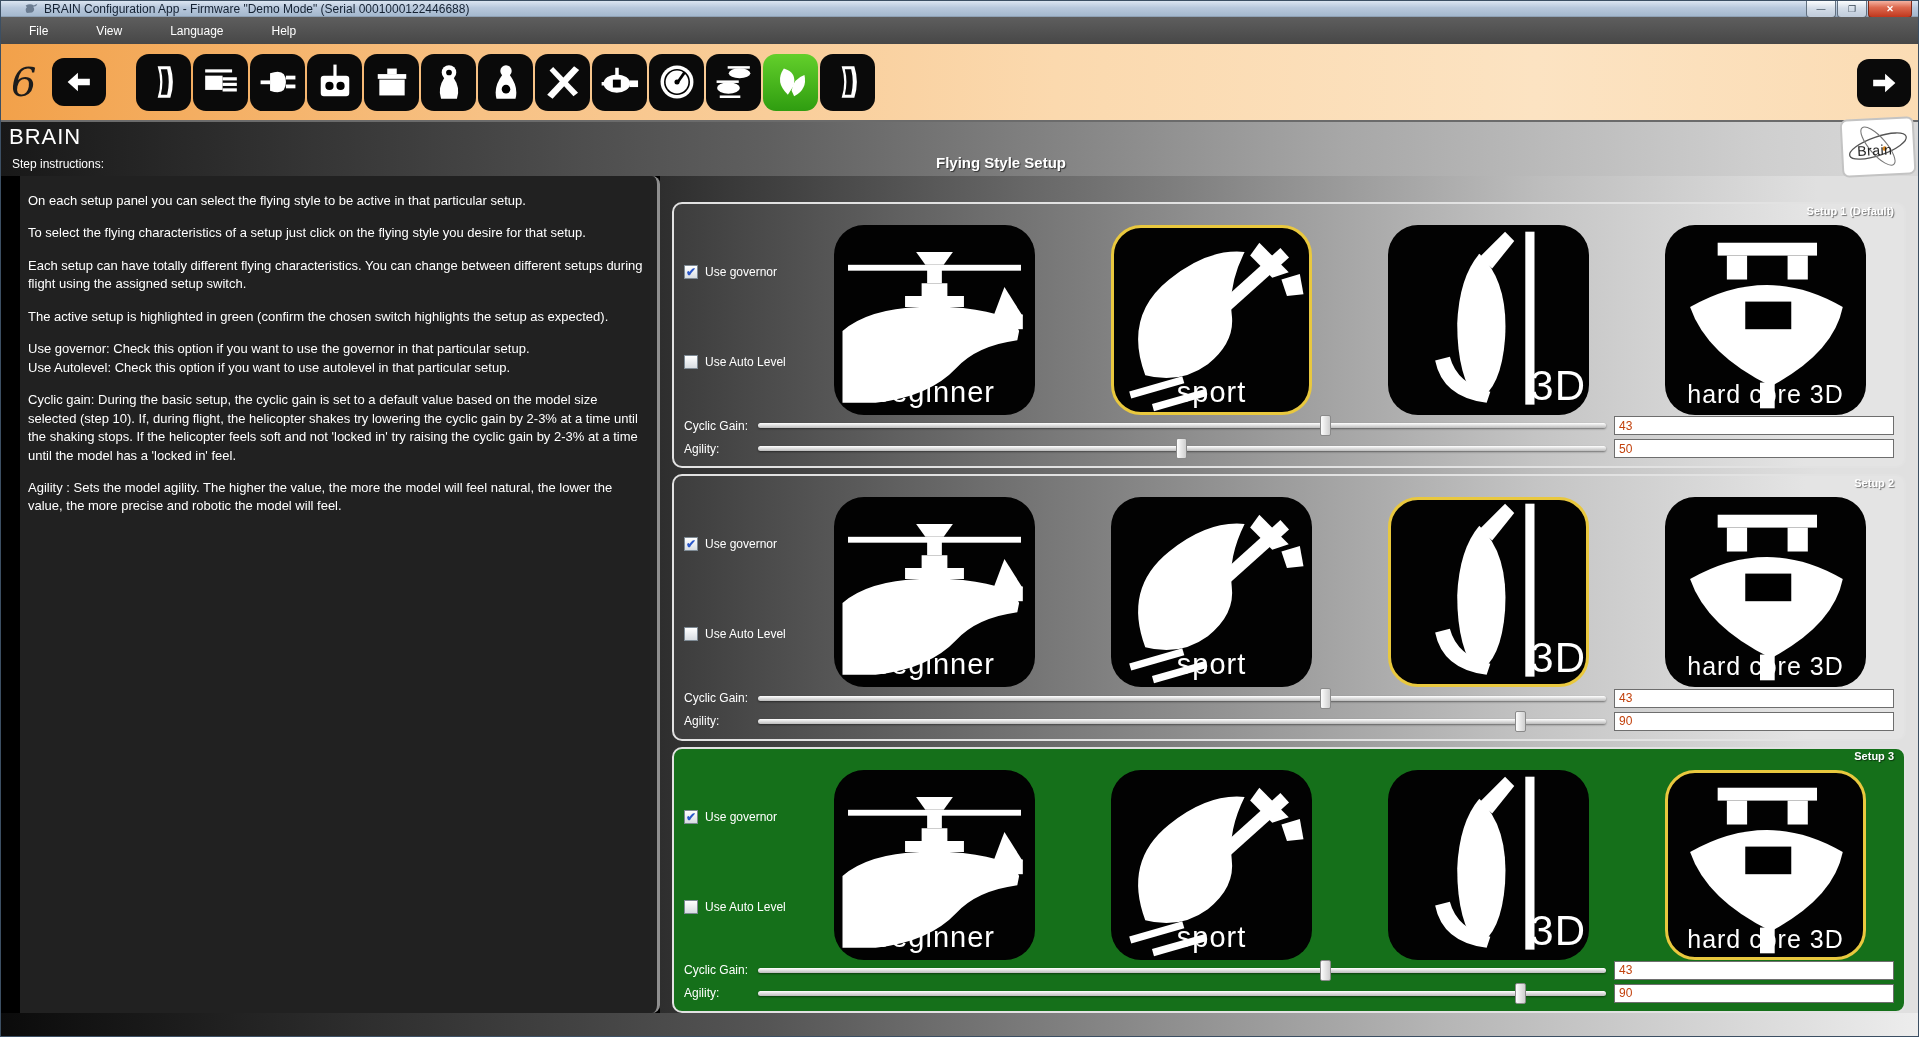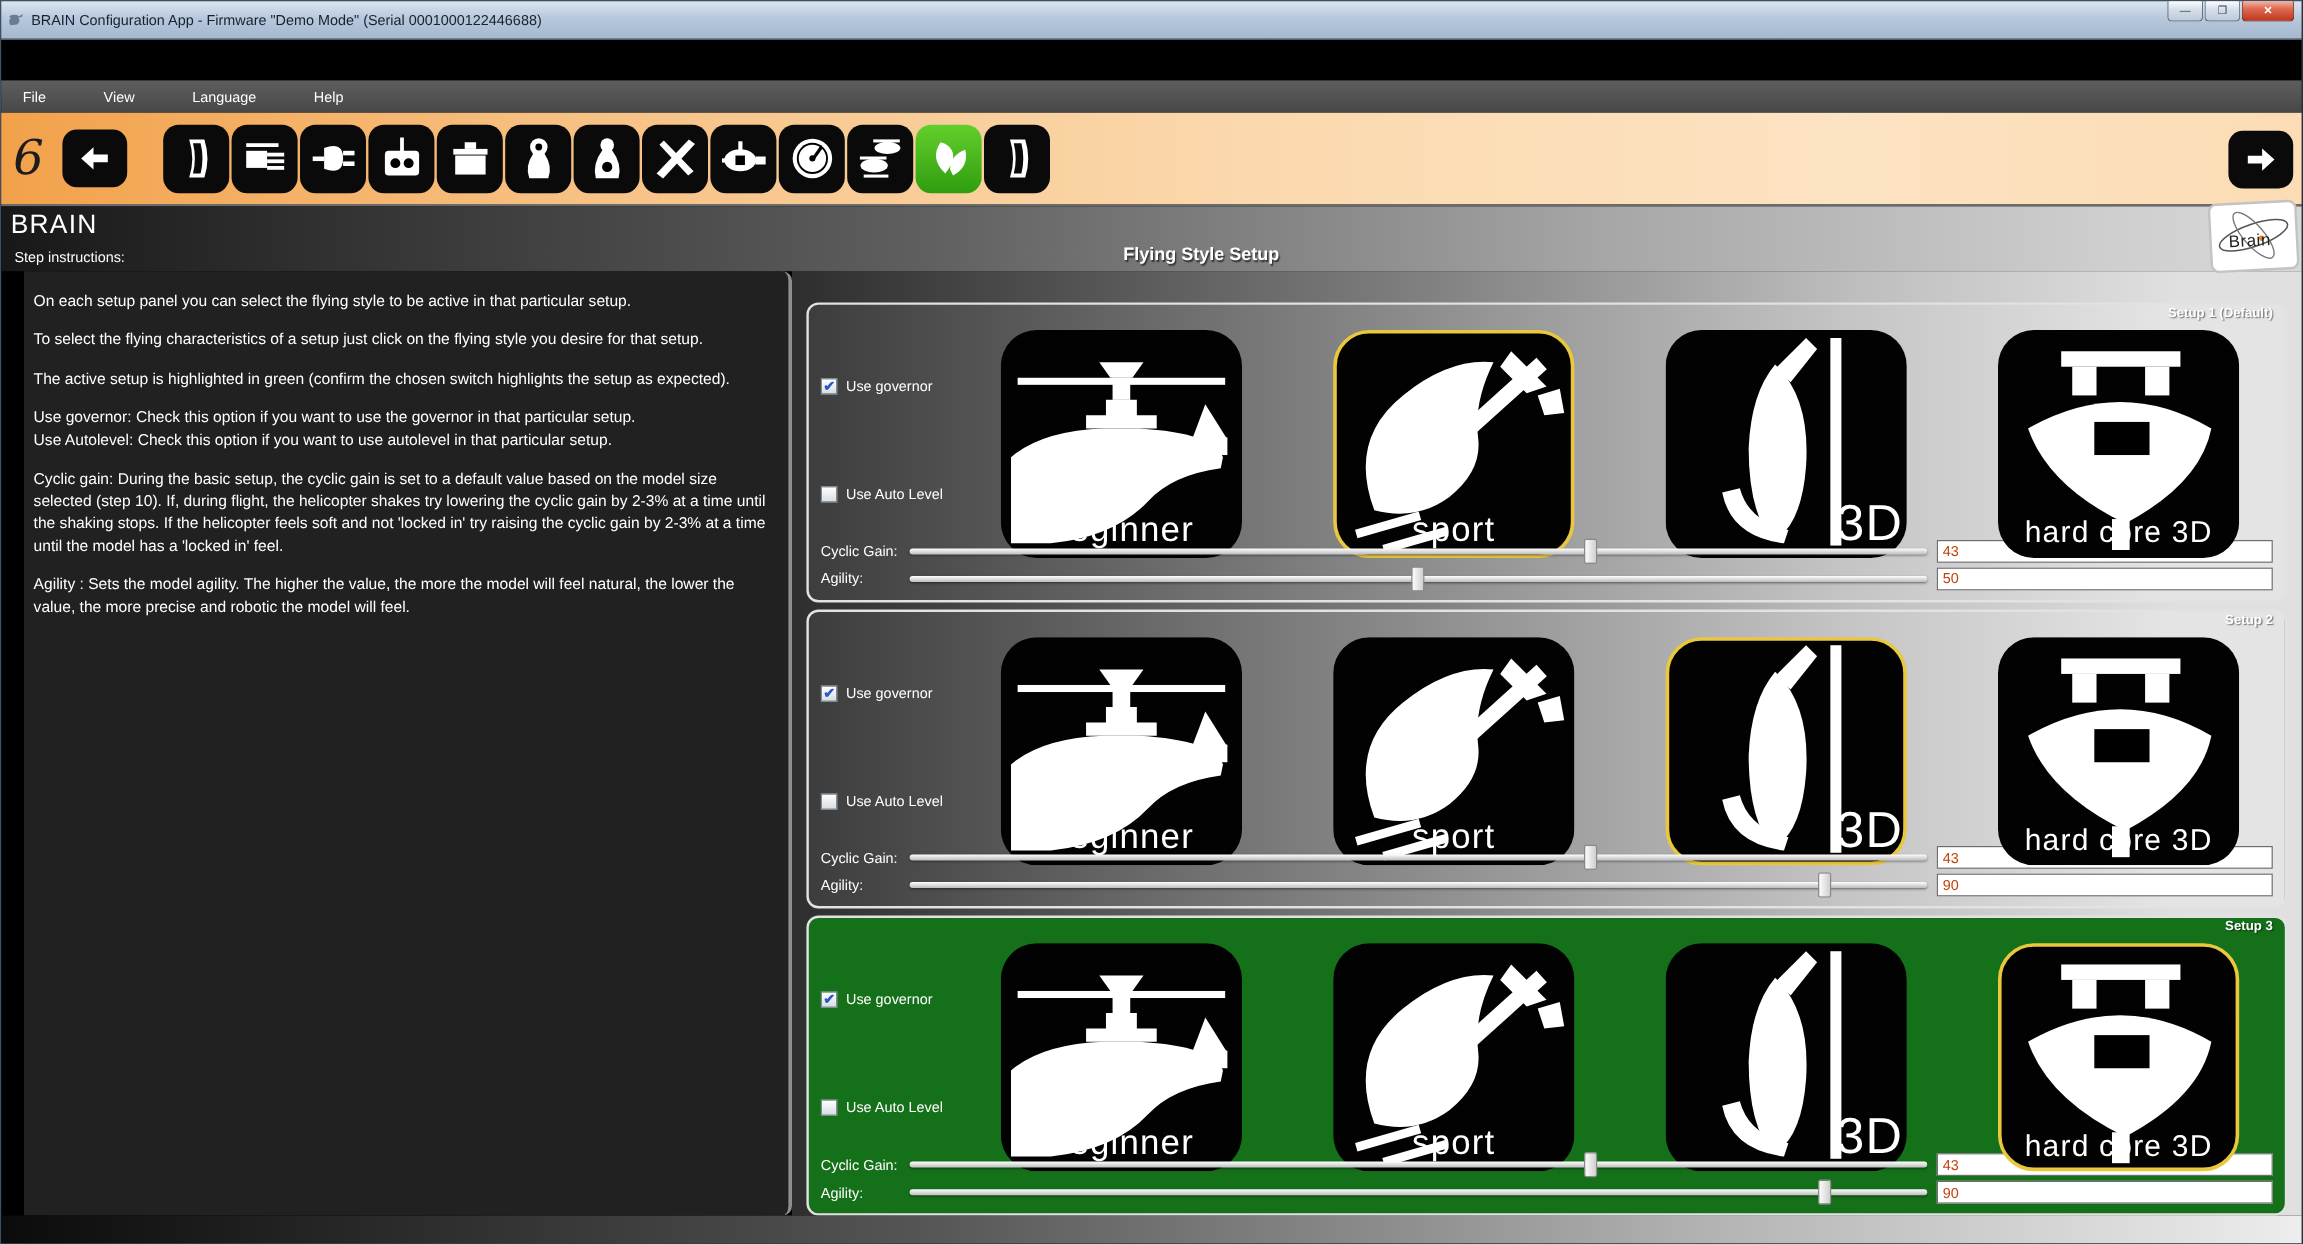--- a/index.html
+++ b/index.html
@@ -6,38 +6,38 @@
   html,body { margin:0; padding:0; }
   body {
     width:1919px; height:1037px; overflow:hidden;
     font-family:"Liberation Sans", sans-serif;
     background:#000;
   }
   .window { width:1919px; height:1037px; display:flex; flex-direction:column; border:1px solid #3c4f63; }
 
   
   .titlebar {
-    height:32px; flex:none; display:flex; align-items:center; padding:0 0 0 5px;
+    height:16px; flex:none; display:flex; align-items:center; padding:0 0 0 23px;
     background:linear-gradient(#dbe5f1,#b8c8dc 45%,#a4b8ce);
     font-size:12px; color:#152233; border-bottom:1px solid #8fa1b5;
   }
   .titlebar .app-ico { width:15px; height:14px; margin-right:5px; flex:none; }
   .title-text { flex:1; white-space:nowrap; overflow:hidden; }
   .win-btns { display:flex; align-items:flex-start; height:100%; margin-right:6px; }
   .win-btn {
     width:30px; height:17px; margin-left:1px; border:1px solid #62707f; border-top:none;
     border-radius:0 0 4px 4px; background:linear-gradient(#fcfdfe,#d4dde8 45%,#bfcbda);
     display:flex; align-items:center; justify-content:center; font-size:9px; color:#33414f;
   }
   .win-btn.close { width:44px; background:linear-gradient(#f5b3a2,#dd6a50 40%,#c0371d); color:#fff; border-color:#7e2a18; font-weight:bold; }
 
   
   .menubar {
-    height:27px; flex:none; display:flex; align-items:stretch; padding-left:3px;
-    background:linear-gradient(#5e5e5e,#474747); color:#fff; font-size:12px;margin-top:34px;
+    height:27px; flex:none; display:flex; align-items:stretch; padding-left:13px;
+    background:linear-gradient(#5e5e5e,#474747); color:#fff; font-size:12px;
   }
   .menu-item { display:flex; align-items:center; padding:0 15px; margin-right:18px; }
 
   
   .toolbar {
     height:78px; flex:none; display:flex; align-items:center; position:relative;
     background:linear-gradient(90deg,#f2a14a,#f7c184 25%,#fbd9ae 55%,#fce3c2 80%,#fbdcb4);
     border-bottom:2px solid #6b6b6b;
   }
   .step-number { font-family:"DejaVu Serif", serif; font-style:italic; font-size:40px; color:#1c1c1c; margin:0 16px 0 10px; line-height:1; }
@@ -356,20 +356,21 @@
       </svg>
       <span class="brand">Brain</span>
     </div>
   </div>
 
   <div class="content">
 
     <div class="instructions">
       <p>On each setup panel you can select the flying style to be active in that particular setup.</p>
       <p>To select the flying characteristics of a setup just click on the flying style you desire for that setup.</p>
+      <p>Each setup can have totally different flying characteristics. You can change between different setups during flight using the assigned setup switch.</p>
       <p>The active setup is highlighted in green (confirm the chosen switch highlights the setup as expected).</p>
       <p>Use governor: Check this option if you want to use the governor in that particular setup.
 Use Autolevel: Check this option if you want to use autolevel in that particular setup.</p>
       <p>Cyclic gain: During the basic setup, the cyclic gain is set to a default value based on the model size selected (step 10). If, during flight, the helicopter shakes try lowering the cyclic gain by 2-3% at a time until the shaking stops. If the helicopter feels soft and not 'locked in' try raising the cyclic gain by 2-3% at a time until the model has a 'locked in' feel.</p>
       <p>Agility : Sets the model agility. The higher the value, the more the model will feel natural, the lower the value, the more precise and robotic the model will feel.</p>
     </div>
 
     <div class="setups">
 
       <div class="panel">

